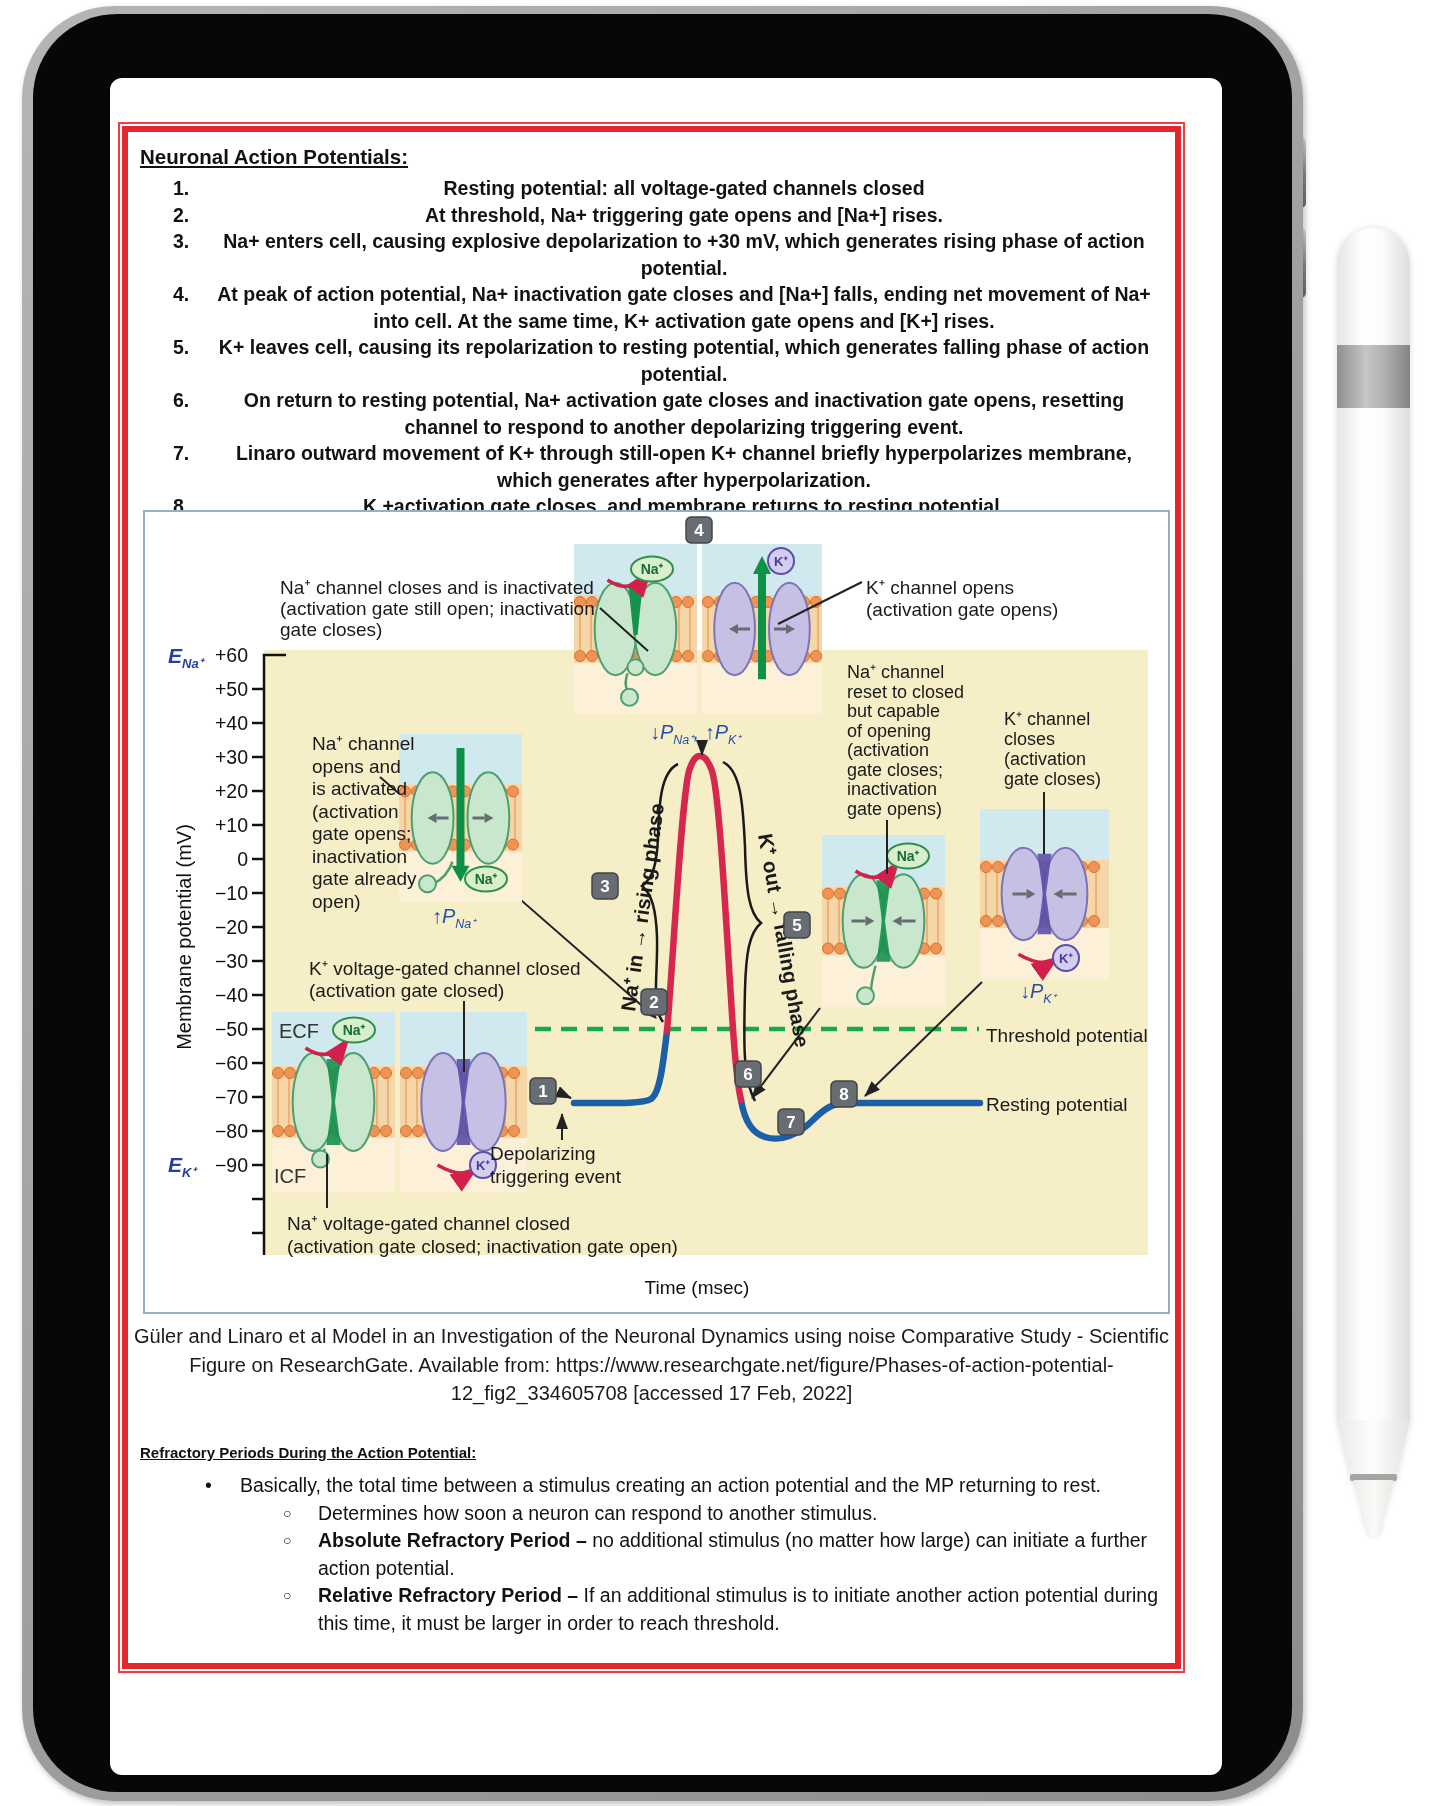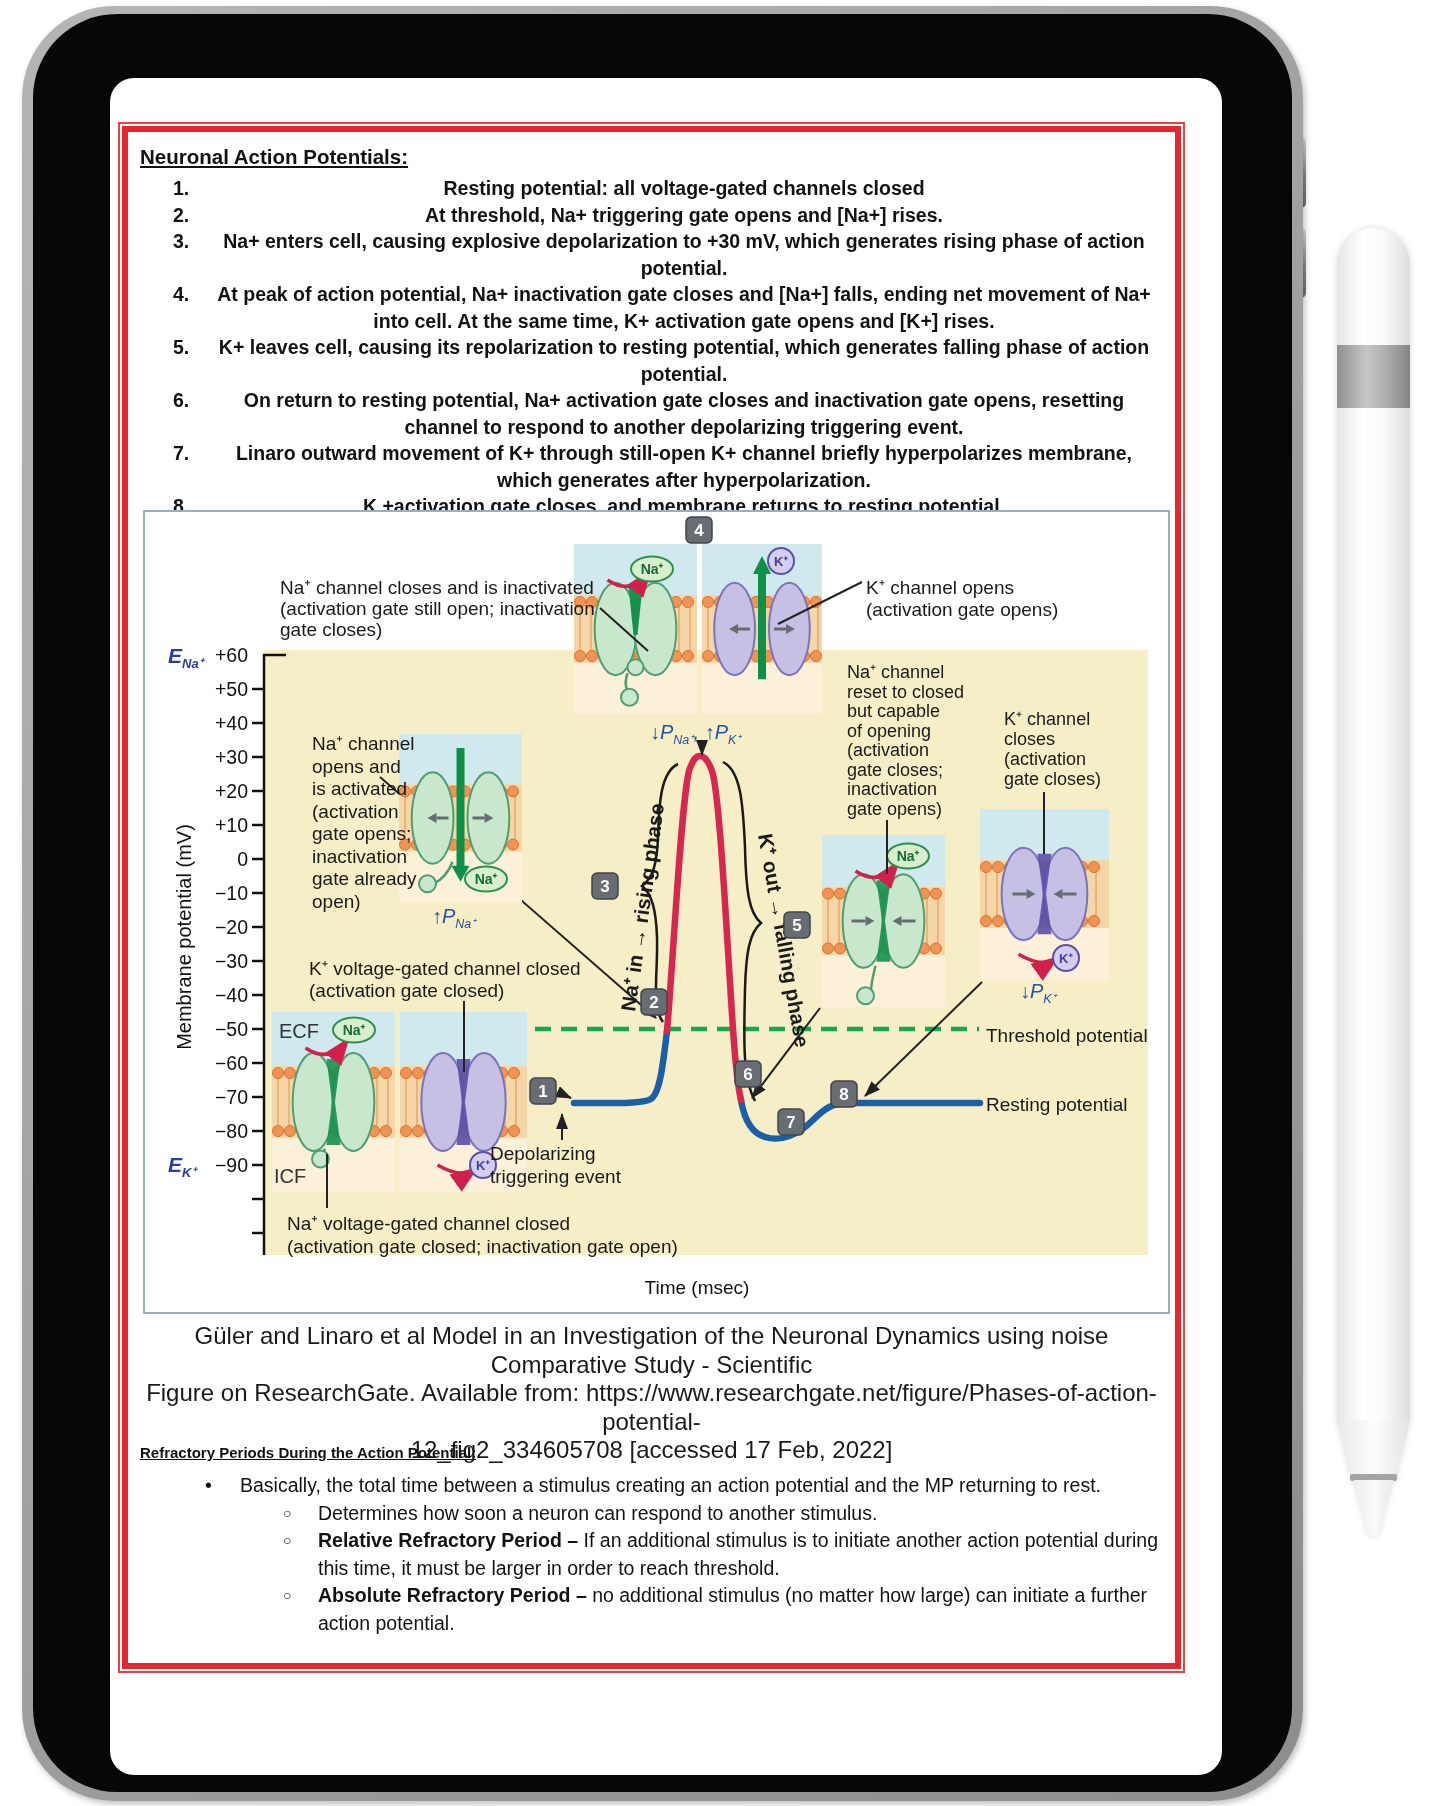--- a/index.html
+++ b/index.html
@@ -3,21 +3,21 @@
 <meta charset="utf-8">
 <style>
   html,body{margin:0;padding:0;background:#ffffff;}
   body{width:1445px;height:1806px;position:relative;font-family:"Liberation Sans",sans-serif;overflow:hidden;}
 
   
   .tablet{position:absolute;left:22px;top:6px;width:1281px;height:1795px;
     background:linear-gradient(135deg,#b5b5b5,#9c9c9c 60%,#8d8d8d);border-radius:92px;
     box-shadow:2px 3px 6px rgba(0,0,0,.25);}
   .bezel{position:absolute;left:11px;top:8px;right:11px;bottom:9px;background:#070707;border-radius:84px;}
-  .screen{position:absolute;left:77px;top:64px;width:1112px;height:1697px;background:#ffffff;border-radius:24px;}
+  .screen{position:absolute;left:77px;top:64px;width:1112px;height:1697px;background:#ffffff;border-radius:12px;}
   .vol-btn{position:absolute;width:10px;border-radius:5px;background:linear-gradient(180deg,#e0e0e0,#8a8a8a 55%,#6f6f6f);}
   #vol-up{left:1296px;top:137px;height:71px;}
   #vol-down{left:1296px;top:228px;height:70px;}
 
   
   .pencil{position:absolute;left:1337px;top:228px;width:73px;height:1314px;filter:drop-shadow(0 0 3px rgba(0,0,0,.14));}
   .p-body{position:absolute;top:0;left:0;width:73px;height:1194px;border-radius:36px 36px 0 0;
     background:linear-gradient(90deg,#e6e6e6,#ffffff 35%,#fbfbfb 62%,#dedede);}
   .p-band{position:absolute;top:117px;left:0;width:73px;height:63px;
     background:linear-gradient(90deg,#8f8f8f,#c6c6c6 40%,#adadad 68%,#848484);}
@@ -32,21 +32,21 @@
   
   .red-outer{position:absolute;left:8px;top:44px;width:1067px;height:1551px;border:2px solid #ef3d42;padding:2px;box-sizing:border-box;}
   .red-inner{width:100%;height:100%;border:6px solid #e5262c;box-sizing:border-box;position:relative;overflow:hidden;
     font-size:19.5px;line-height:26.5px;color:#121212;}
   .note-title{margin:13px 0 0 12px;font-size:20.5px;font-weight:bold;text-decoration:underline;line-height:24px;}
   .note-list{margin:6px 18px 0 0;padding-left:83px;font-weight:bold;list-style:none;counter-reset:n;text-align:center;}
   .note-list li{position:relative;counter-increment:n;}
   .note-list li::before{content:counter(n) ".";position:absolute;left:-38px;}
   .figurebox{position:absolute;left:15px;top:378px;width:1023px;height:800px;border:2px solid #93b1c4;background:#fff;box-sizing:content-box;}
   .figurebox svg{position:absolute;left:0;top:0;}
-  .citation{position:absolute;left:0;right:0;top:1190px;text-align:center;font-size:24px;line-height:28.5px;font-weight:normal;color:#1a1a1a;}
+  .citation{position:absolute;left:0;right:0;top:1190px;text-align:center;font-size:20px;line-height:28.5px;font-weight:normal;color:#1a1a1a;}
   .sec2{position:absolute;left:12px;right:16px;top:1308px;font-weight:normal;line-height:27.5px;}
   .sec2 h2{margin:0 0 6px 0;font-size:15px;font-weight:bold;text-decoration:underline;line-height:26px;}
   .b1{position:relative;padding-left:100px;}
   .b1::before{content:"\2022";position:absolute;left:65px;}
   .b2{position:relative;padding-left:178px;}
   .b2::before{content:"\25CB";position:absolute;left:143px;font-size:14px;}
   .boldrun{font-weight:bold;}
 </style>
 </head>
 <body>
@@ -542,21 +542,21 @@
           <div class="citation">
             <div>Güler and Linaro et al Model in an Investigation of the Neuronal Dynamics using noise Comparative Study - Scientific</div>
             <div>Figure on ResearchGate. Available from: https://www.researchgate.net/figure/Phases-of-action-potential-</div>
             <div>12_fig2_334605708 [accessed 17 Feb, 2022]</div>
           </div>
 
           <div class="sec2">
             <h2>Refractory Periods During the Action Potential:</h2>
             <div class="b1"><span class="boldrun"></span><span>Basically, the total time between a stimulus creating an action potential and the MP returning to rest.</span></div>
             <div class="b2"><span class="boldrun"></span><span>Determines how soon a neuron can respond to another stimulus.</span></div>
+            <div class="b2"><span class="boldrun">Absolute Refractory Period –</span><span> no additional stimulus (no matter how large) can initiate a further action potential.</span></div>
             <div class="b2"><span class="boldrun">Relative Refractory Period –</span><span> If an additional stimulus is to initiate another action potential during this time, it must be larger in order to reach threshold.</span></div>
-            <div class="b2"><span class="boldrun">Absolute Refractory Period –</span><span> no additional stimulus (no matter how large) can initiate a further action potential.</span></div>
           </div>
 
         </div>
       </div>
     </div>
   </div>
 </div>
 
 </body></html>

